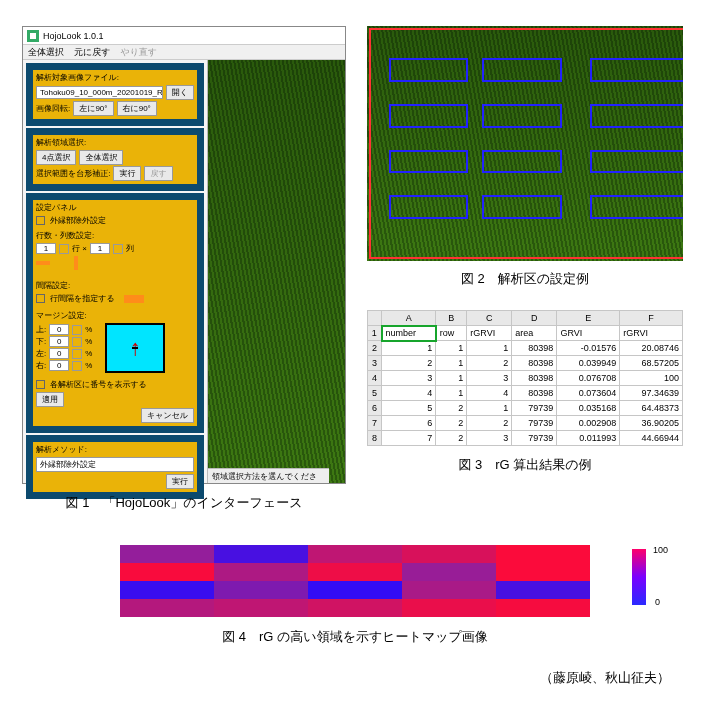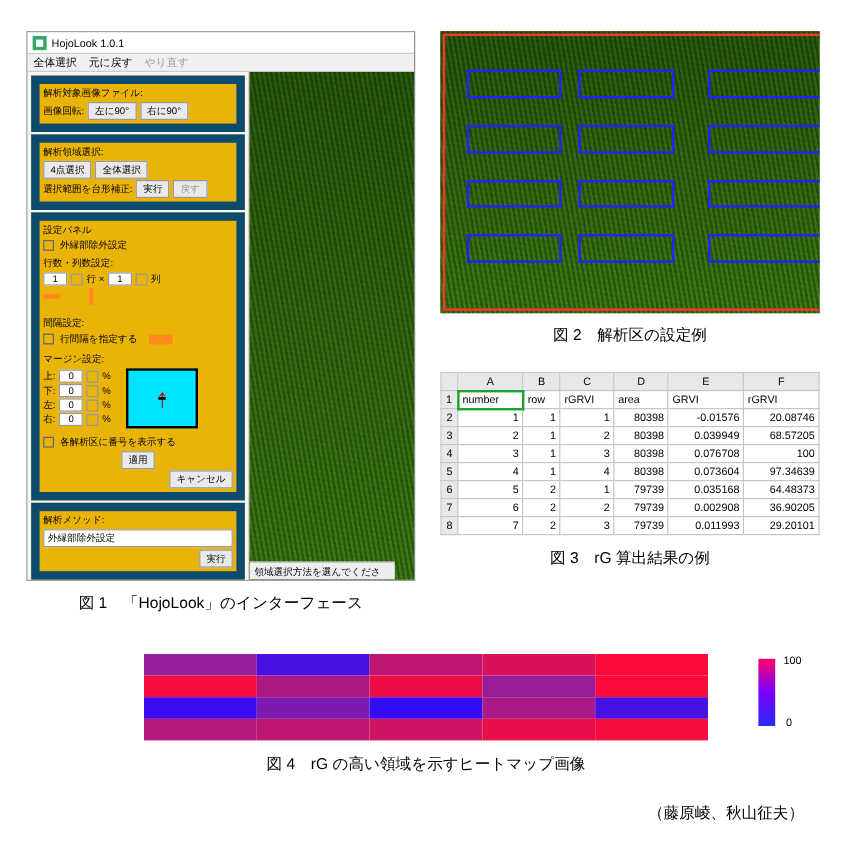--- a/index.html
+++ b/index.html
@@ -72,20 +72,24 @@
   <div class="menubar">
     <span>全体選択</span>
     <span>元に戻す</span>
     <span style="color:#999">やり直す</span>
   </div>
   <div class="fig1-body">
     <div class="panel">
 
       <div class="grp">
         <div class="lbl">解析対象画像ファイル:</div>
+        <div class="row">
+          <span class="txt">Tohoku09_10_000m_20201019_R</span>
+          <span class="btn">開く</span>
+        </div>
         <div class="row">
           <span>画像回転:</span>
           <span class="btn">左に90°</span>
           <span class="btn">右に90°</span>
         </div>
       </div>
 
       <div class="grp">
         <div class="lbl">解析領域選択:</div>
         <div class="row">
@@ -157,21 +161,21 @@
           </div>
           <div class="cyanbox" style="margin-left:10px">
             <span class="arrow-up">↑</span>
           </div>
         </div>
 
         <div class="row" style="margin-top:6px">
             <span class="chk"></span>
             <span>各解析区に番号を表示する</span>
           </div>
-        <div class="row" style="justify-content:center;margin-top:2px">
+        <div class="row" style="justify-content:flex-start;margin-top:2px">
           <span class="btn">適用</span>
         </div>
         <div class="row" style="justify-content:flex-end">
           <span class="btn">キャンセル</span>
         </div>
       </div>
 
       <div class="grp">
         <div class="lbl">解析メソッド:</div>
         <div class="sel">外縁部除外設定</div>
@@ -282,21 +286,21 @@
           <td class="r">0.002908</td>
           <td class="r">36.90205</td>
         </tr>
         <tr>
           <th class="rowh">8</th>
           <td class="r">7</td>
           <td class="r">2</td>
           <td class="r">3</td>
           <td class="r">79739</td>
           <td class="r">0.011993</td>
-          <td class="r">29.20101</td>
+          <td class="r">44.66944</td>
         </tr>
       </tbody>
   </table>
 </div>
 <div class="wrap caption" style="left:367px;top:456px;width:316px">図 3　rG 算出結果の例</div>
 
 <div class="wrap fig4" style="position:absolute">
   <div class="heat" id="heat">
       <div style="background: rgb(148, 30, 155);"></div>
       <div style="background: rgb(72, 16, 225);"></div>

